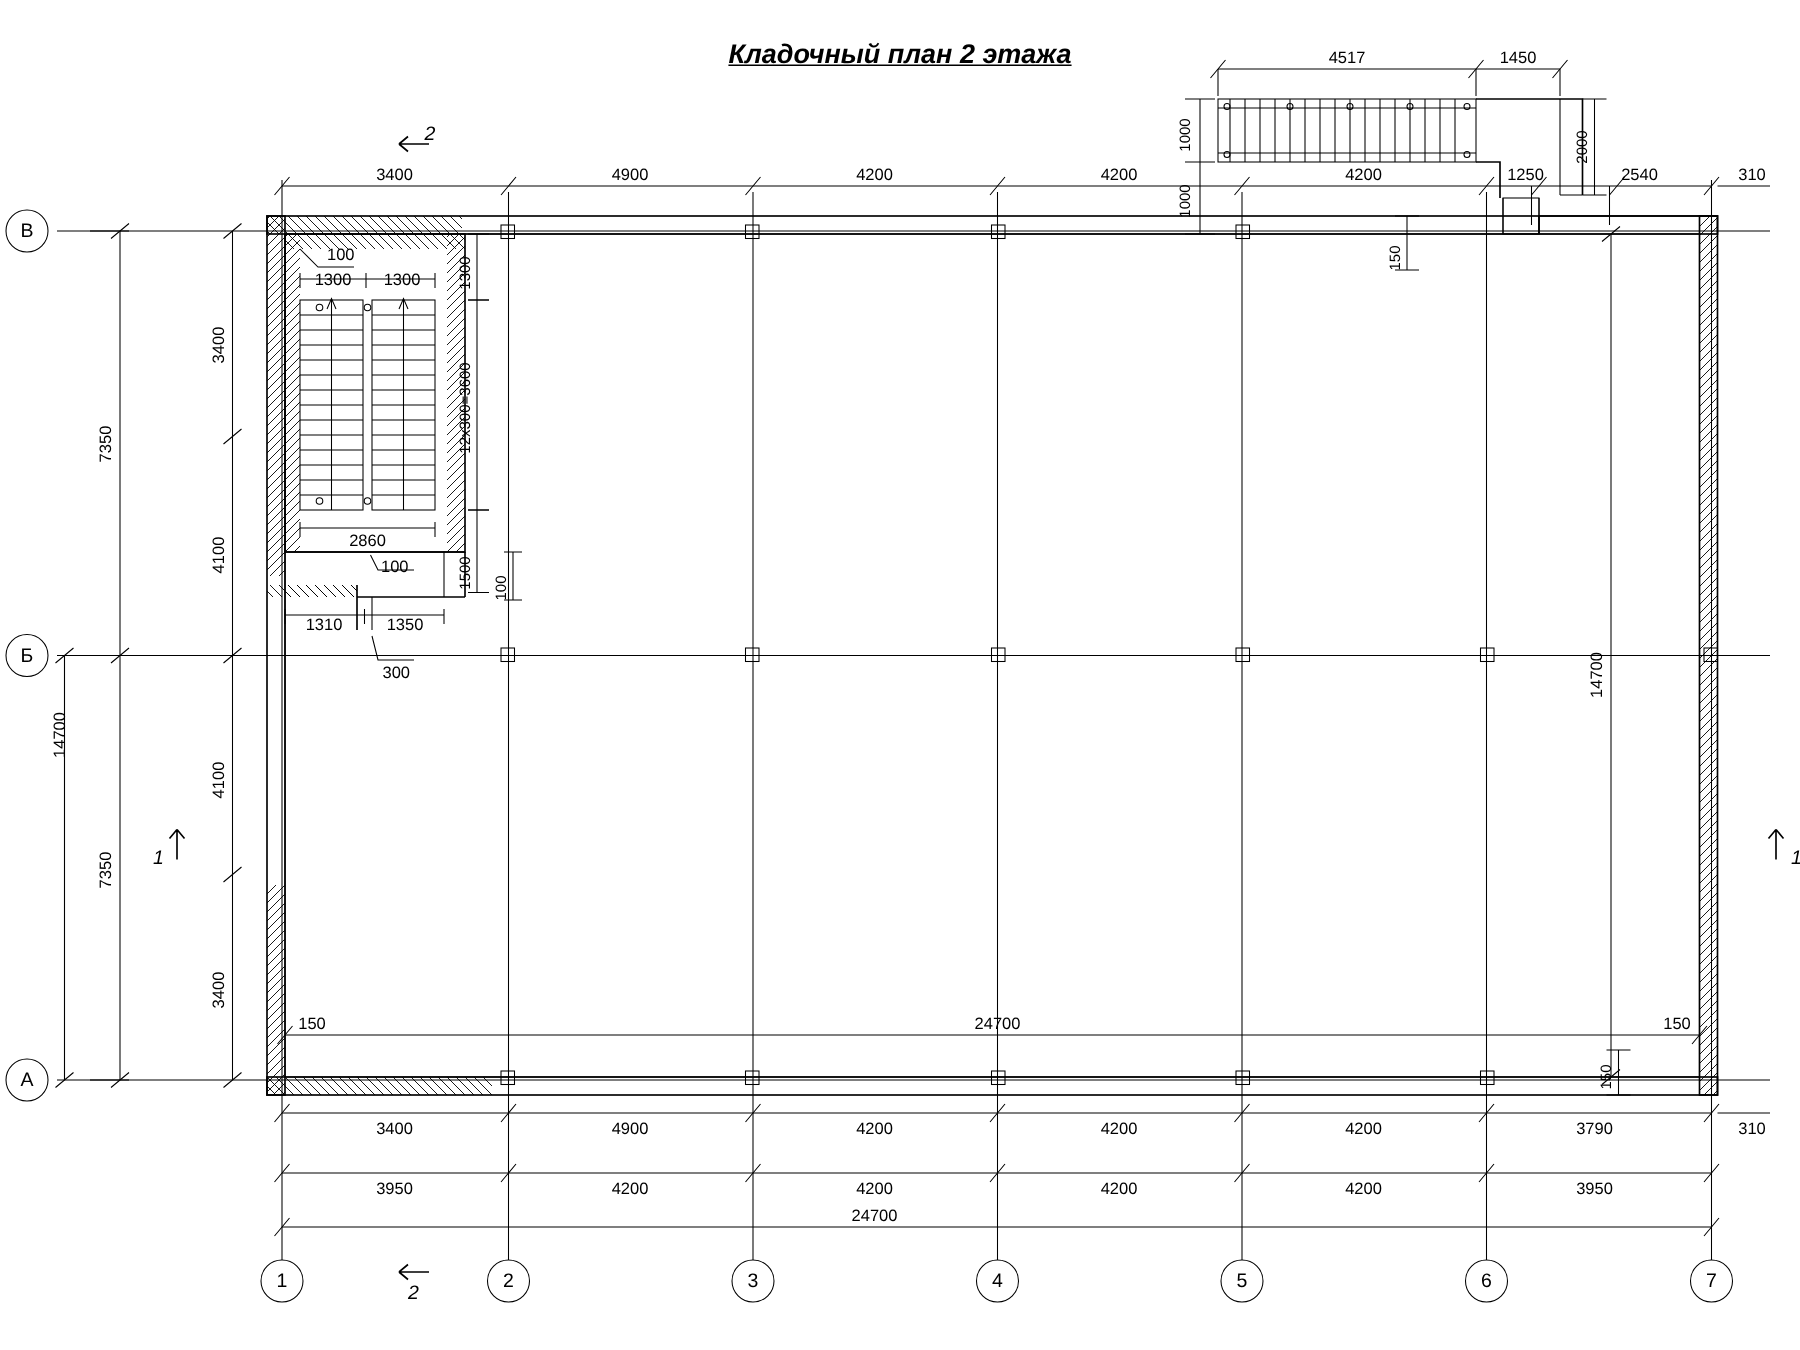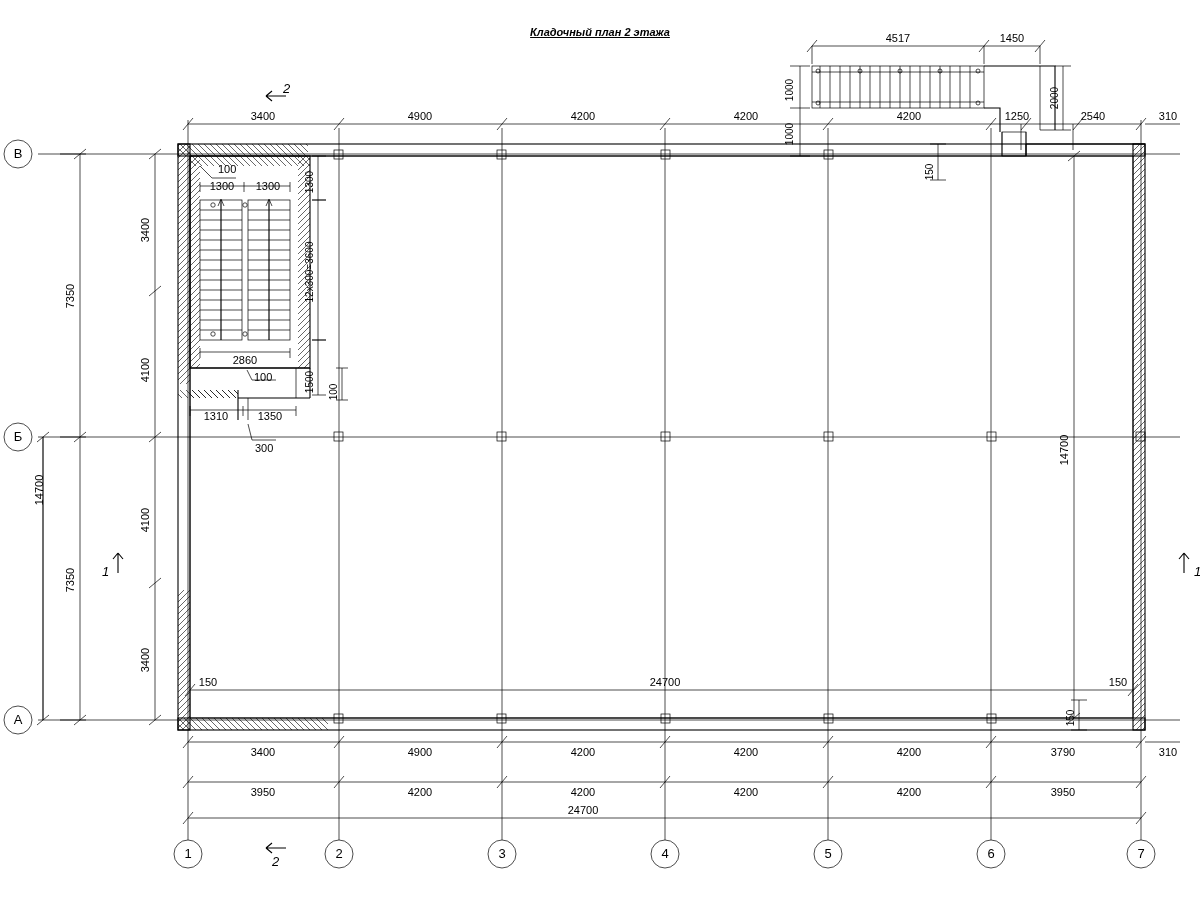--- a/index.html
+++ b/index.html
@@ -18,21 +18,21 @@
     overflow: hidden;
   }
   .ttl {
     position: absolute;
     left: 0;
     top: 26px;
     width: 1200px;
     text-align: center;
     font-style: italic;
     font-weight: bold;
-    font-size: 11px;
+    font-size: 18px;
     color: #000;
     text-decoration: underline;
   }
   svg {
     position: absolute;
     left: 0;
     top: 0;
   }
   text {
     font-family: "Liberation Sans", sans-serif;

